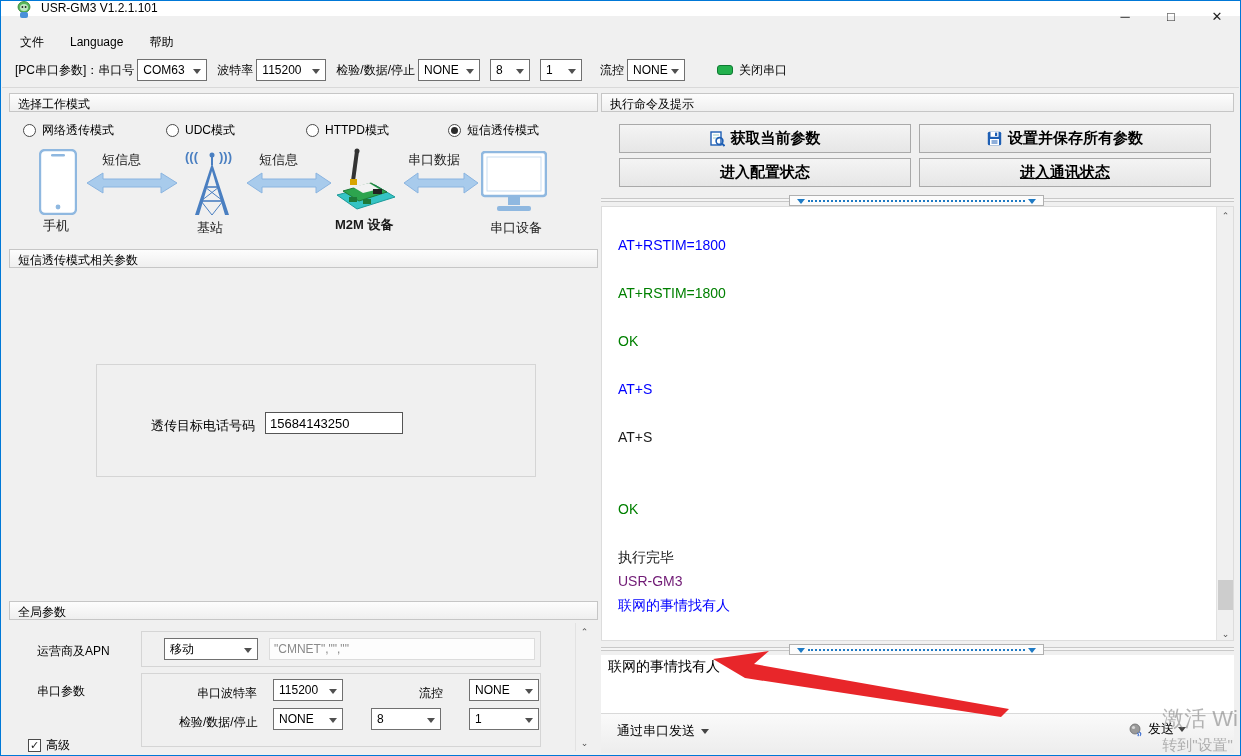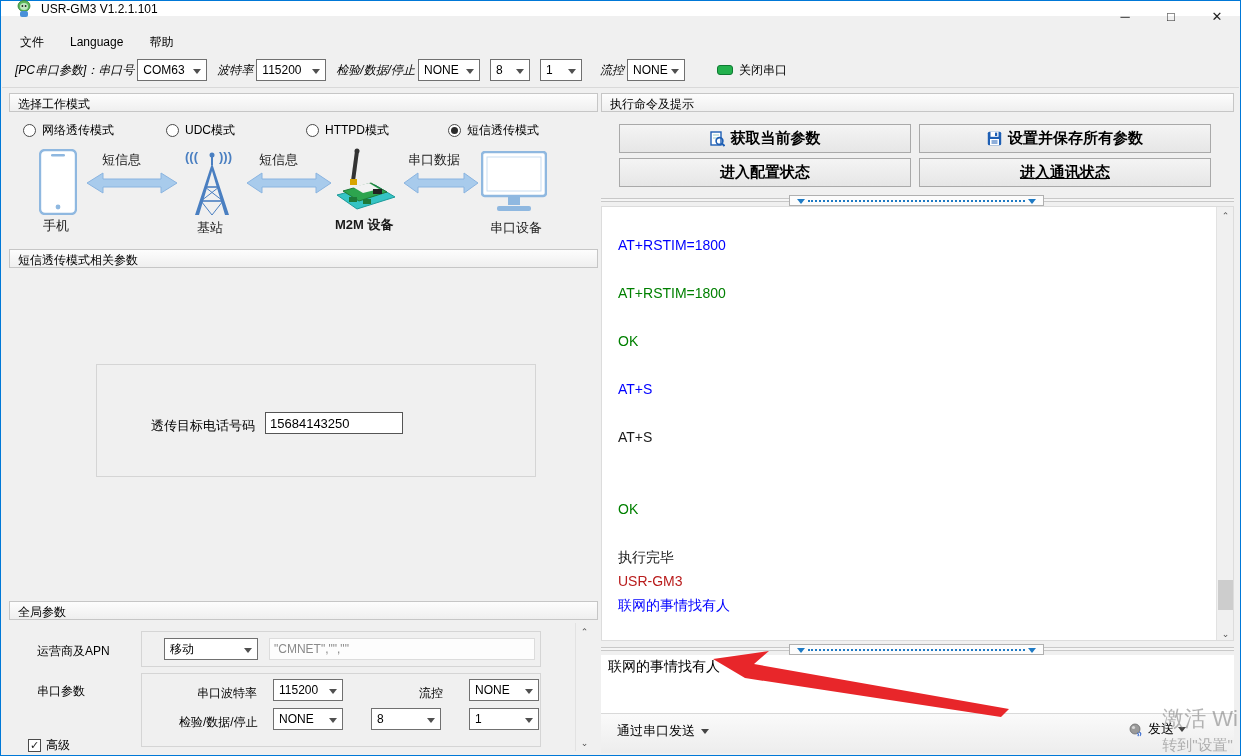--- a/index.html
+++ b/index.html
@@ -1,33 +1,33 @@
 <!DOCTYPE html>
 <html><head>
 <meta charset="utf-8">
 <style>
   * { box-sizing: border-box; margin: 0; padding: 0; }
   html,body { width:1241px; height:756px; overflow:hidden; }
   body { font-family:"Liberation Sans","DejaVu Sans",sans-serif; font-size:12px; color:#000; background:#fff; }
   .window { position:absolute; inset:0; width:1241px; height:756px; border:1px solid #0078d7; background:#f0f0f0; }
 
   
-  .titlebar { position:absolute; left:0; top:0; right:0; height:15px; background:#fff; display:flex; align-items:center; }
+  .titlebar { position:absolute; left:0; top:0; right:0; height:15px; background:#fff; display:flex; }
   .app-icon { margin-left:14px; width:18px; height:18px; }
   .title-text { margin-left:8px; font-size:12px; }
   .win-controls { position:absolute; right:0; top:0; height:30px; display:flex; }
   .win-btn { width:46px; height:30px; display:flex; align-items:center; justify-content:center; font-size:13px; color:#222; cursor:default; }
 
   
   .menubar { position:absolute; left:1px; top:30px; right:1px; height:22px; background:#f0f0f0; display:flex; align-items:center; padding-left:18px; gap:26px; }
   .menu-item { font-size:12px; }
 
   
   .toolbar { position:absolute; left:1px; top:52px; right:1px; height:35px; background:#f0f0f0; border-bottom:1px solid #d9d9d9; display:flex; align-items:center; padding-left:13px; }
-  .tb-label { margin-right:3px; white-space:nowrap;font-style:italic; }
+  .tb-label { margin-right:3px; white-space:nowrap; }
   .select { position:relative; height:22px; background:#fff; border:1px solid #707070; display:inline-flex; align-items:center; padding:0 18px 0 5px; margin-right:10px; }
   .select .caret { position:absolute; right:5px; top:9px; width:0; height:0; border-left:4px solid transparent; border-right:4px solid transparent; border-top:5px solid #505050; }
   .sel-com { width:70px; } .sel-baud { width:70px; } .sel-parity { width:62px; } .sel-data { width:40px; } .sel-stop { width:42px; } .sel-flow { width:58px; }
   .led { width:16px; height:10px; border-radius:3px; background:#23b14d; border:1px solid #0f7a33; margin:0 6px 0 22px; }
 
   
   .hdr { position:absolute; height:19px; background:linear-gradient(#fdfdfd,#efefef); border:1px solid #c6c6c6; padding:2px 0 0 8px; font-size:12px; }
 
   
   .radio-opt { position:absolute; top:121px; display:flex; align-items:center; gap:6px; }
@@ -306,21 +306,21 @@
 
   <div class="log-area">
     <div class="log-content">
       <div class="log-line mb1" style="color: rgb(0, 0, 255);">AT+RSTIM=1800</div>
       <div class="log-line mb1" style="color: rgb(0, 128, 0);">AT+RSTIM=1800</div>
       <div class="log-line mb1" style="color: rgb(0, 128, 0);">OK</div>
       <div class="log-line mb1" style="color: rgb(0, 0, 255);">AT+S</div>
       <div class="log-line mb2" style="color: rgb(26, 26, 26);">AT+S</div>
       <div class="log-line mb1" style="color: rgb(0, 128, 0);">OK</div>
       <div class="log-line" style="color: rgb(26, 26, 26);">执行完毕</div>
-      <div class="log-line" style="color: #b91c1c;">USR-GM3</div>
+      <div class="log-line" style="color: #701a75;">USR-GM3</div>
       <div class="log-line" style="color: rgb(0, 0, 255);">联网的事情找有人</div>
     </div>
     <div class="vscroll" style="right:0; top:0; height:435px; left:auto;">
       <div class="vs-arrow" style="top:0;">⌃</div>
       <div class="vs-thumb" style="top:373px; height:30px;"></div>
       <div class="vs-arrow" style="bottom:0; top:auto;">⌄</div>
     </div>
   </div>
 
   <div class="splitter" style="top:643px;">

